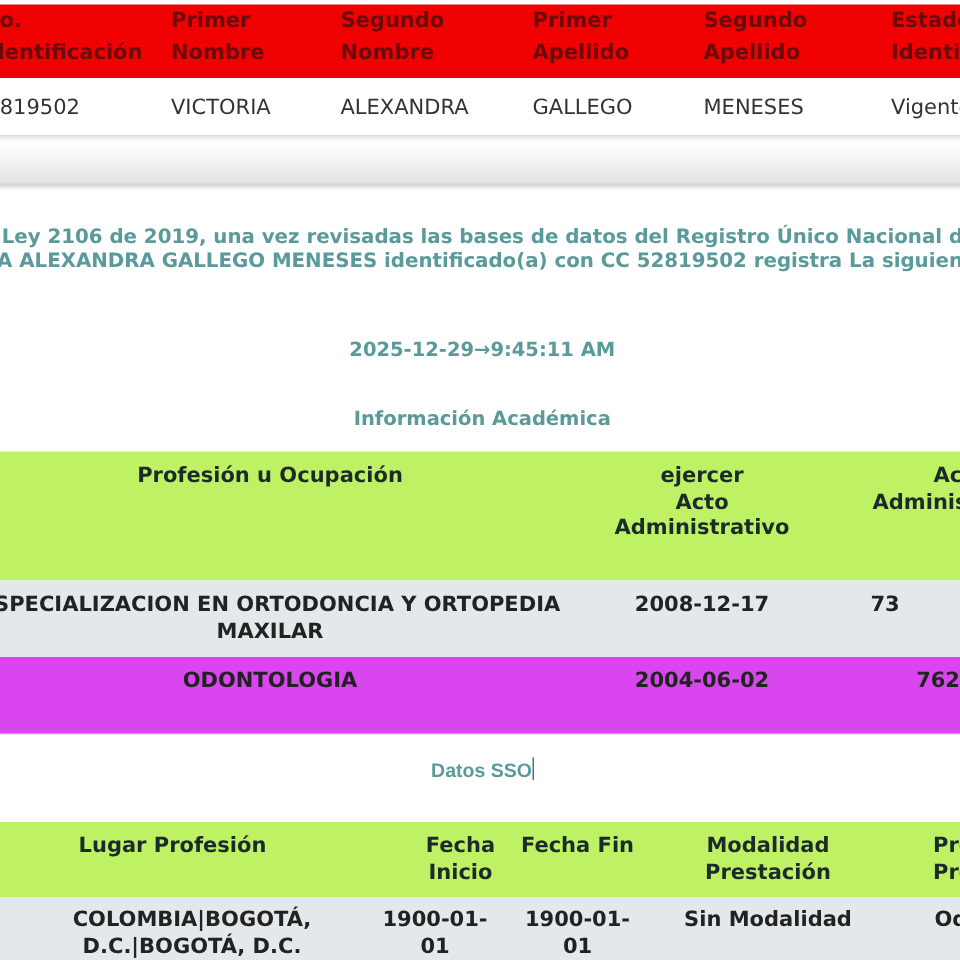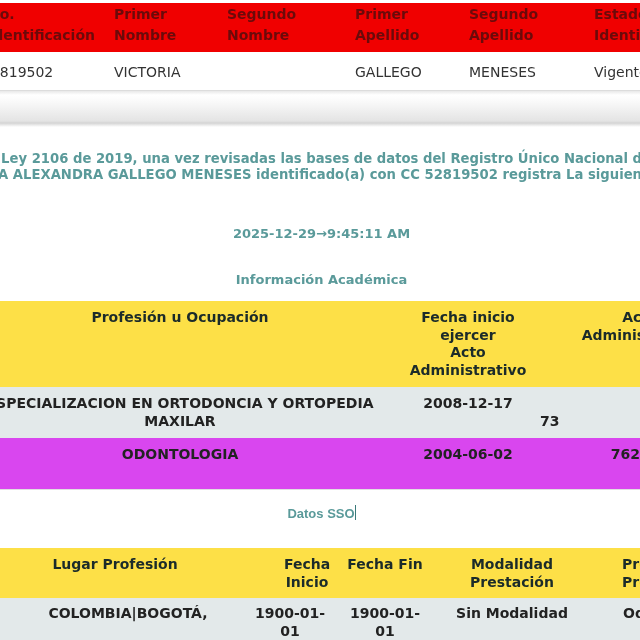--- a/index.html
+++ b/index.html
@@ -30,21 +30,21 @@
     }
 
     .teal-text {
       position:absolute; color:#5a9a9a; font-weight:bold;
       font-family:"DejaVu Sans", sans-serif; white-space:nowrap;
     }
     .para-line { font-size:13.2px; left:-2px; }
 
     
     .g-head {
-      position:absolute; left:0; width:640px; background:#fde047;
+      position:absolute; left:0; width:640px; background:#bef264;
     }
     .g-head .hc {
       position:absolute; color:#1b2b2a; font-weight:bold; font-size:14px;
       line-height:17.5px; text-align:center;
     }
     .g-row { position:absolute; left:0; width:640px; }
     .g-row .rc {
       position:absolute; color:#222222; font-weight:bold; font-size:14px;
       line-height:17.5px; text-align:center;
     }
@@ -76,54 +76,54 @@
     <div>Apellido</div>
   </div>
   <div class="cell" style="left:594px; white-space:nowrap;">
     <div>Estado</div>
     <div>Identificación</div>
   </div>
 </div>
 <div class="id-row">
   <div class="cell" style="left:-18px;">52819502</div>
   <div class="cell" style="left:114px;">VICTORIA</div>
+  <div class="cell" style="left:227px;">ALEXANDRA</div>
   <div class="cell" style="left:355px;">GALLEGO</div>
   <div class="cell" style="left:469px;">MENESES</div>
   <div class="cell" style="left:594px;">Vigente</div>
 </div>
 
 <div class="band"></div>
 
 <div class="teal-text para-line" style="top:151px; left:-62px;">Decreto Ley 2106 de 2019, una vez revisadas las bases de datos del Registro Único Nacional de</div>
 <div class="teal-text para-line" style="top:167px; left:-62px;">VICTORIA ALEXANDRA GALLEGO MENESES identificado(a) con CC 52819502 registra La siguiente</div>
 
 <div class="teal-text" style="top:226px; left:0; width:643px; text-align:center; font-size:13px;">2025-12-29→9:45:11 AM</div>
 
 <div class="teal-text" style="top:272px; left:0; width:643px; text-align:center; font-size:13px;">Información Académica</div>
 
 <div class="g-head" style="top:301px; height:86px;">
   <div class="hc" style="left:-60px; width:480px; top:8px;">Profesión u Ocupación</div>
   <div class="hc" style="left:398px; width:140px; top:8px;">
-    <div>Fecha inicio</div>
     <div>ejercer</div>
     <div>Acto</div>
     <div>Administrativo</div>
   </div>
   <div class="hc" style="left:570px; width:140px; top:8px;">
     <div>Acto</div>
     <div>Administrativo</div>
   </div>
 </div>
 <div class="g-row row-a" style="top:387px; height:51px;">
   <div class="rc" style="left:-120px; width:600px; top:8px;">
     <div>ESPECIALIZACION EN ORTODONCIA Y ORTOPEDIA</div>
     <div>MAXILAR</div>
   </div>
   <div class="rc" style="left:398px; width:140px; top:8px;">2008-12-17</div>
-  <div class="rc" style="left:590px; width:100px; top:8px; text-align:left; left:540px;margin-top:18px;">73</div>
+  <div class="rc" style="left:590px; width:100px; top:8px; text-align:center; left:540px;">73</div>
 </div>
 <div class="g-row row-b" style="top:438px; height:51px; border-bottom:1px solid #e0e0e0;">
   <div class="rc" style="left:-120px; width:600px; top:8px;">ODONTOLOGIA</div>
   <div class="rc" style="left:398px; width:140px; top:8px;">2004-06-02</div>
   <div class="rc" style="left:540px; width:100px; top:8px; text-align:right;">762</div>
 </div>
 
 <div style="position:absolute; top:503px; left:0; width:643px; text-align:center;">
   <span style="color:#5a9a9a; font-weight:bold; font-size:13px; font-family:'Liberation Sans', sans-serif;">Datos SSO</span><span style="display:inline-block; width:1px; height:15px; background:#3a7a7a; vertical-align:-2px;"></span>
 </div>
@@ -140,20 +140,21 @@
     <div>Prestación</div>
   </div>
   <div class="hc" style="left:622px; width:100px; top:8px; text-align:left;">
     <div>Profesión</div>
     <div>Programa</div>
   </div>
 </div>
 <div class="g-row row-a" style="top:598px; height:60px;">
   <div class="rc" style="left:0; width:222px; top:7px;margin-left:17px;">
     <div>COLOMBIA|BOGOTÁ,</div>
+    <div>D.C.|BOGOTÁ, D.C.</div>
   </div>
   <div class="rc" style="left:245px; width:90px; top:7px;">
     <div>1900-01-</div>
     <div>01</div>
   </div>
   <div class="rc" style="left:340px; width:90px; top:7px;">
     <div>1900-01-</div>
     <div>01</div>
   </div>
   <div class="rc" style="left:442px; width:140px; top:7px;">Sin Modalidad</div>

